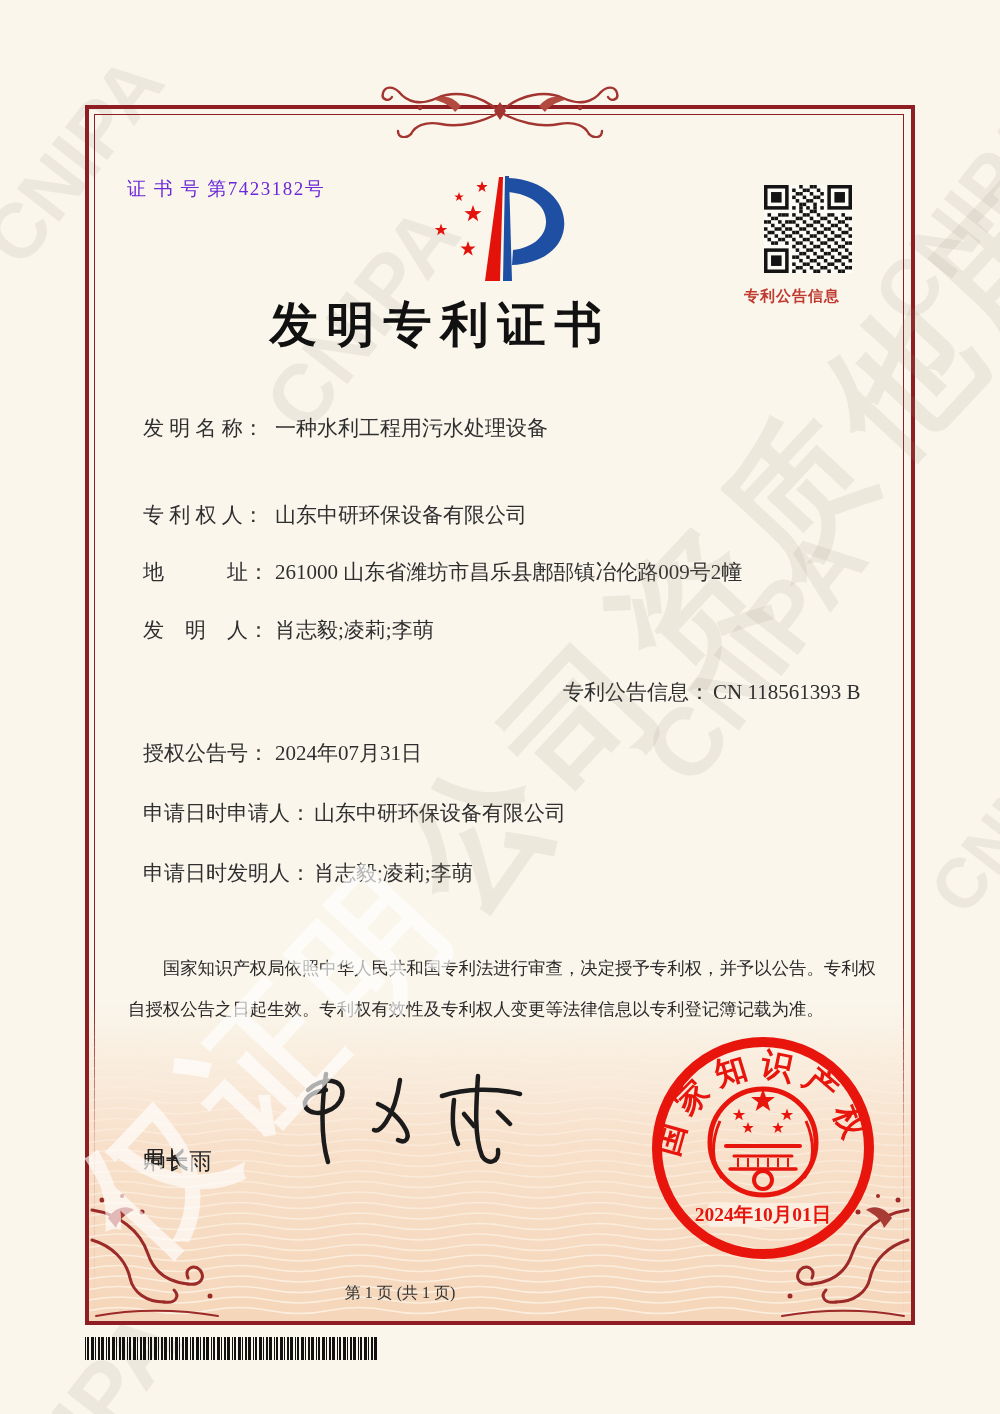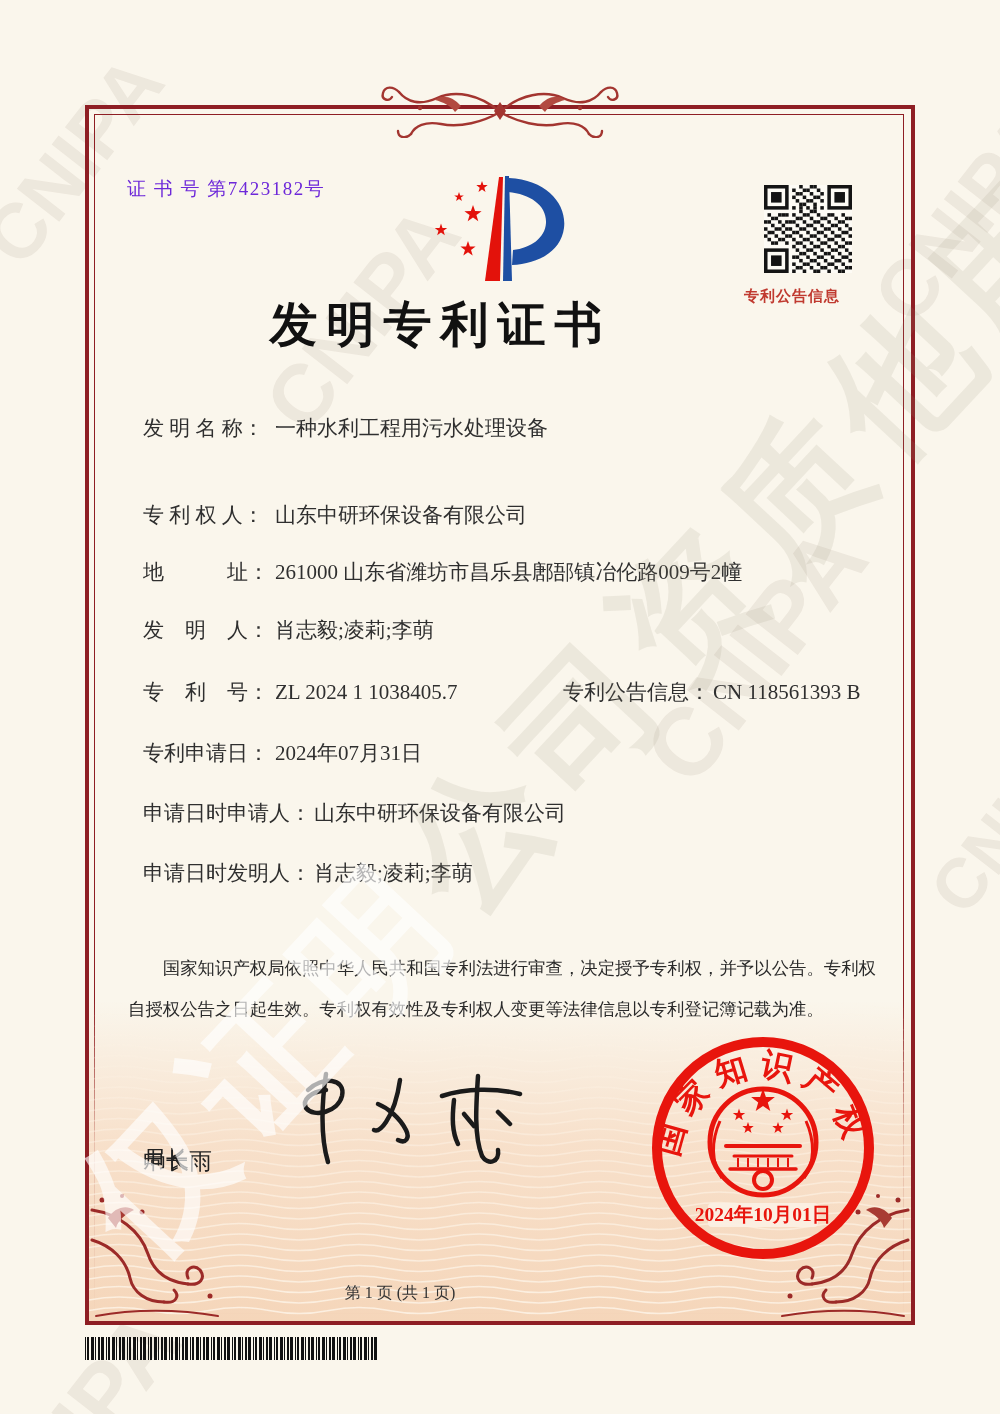--- a/index.html
+++ b/index.html
@@ -370,28 +370,25 @@
   </div>
   <div class="abs row" style="top:414px">
     <span class="lab">发 明 名 称：</span><span class="val">一种水利工程用污水处理设备</span>
   </div>
   <div class="abs row" style="top:558px">
     <span class="lab">地　　　址：</span><span class="val">261000 山东省潍坊市昌乐县鄌郚镇冶伦路009号2幢</span>
   </div>
   <div class="abs row" style="top:616px">
     <span class="lab">发　明　人：</span><span class="val">肖志毅;凌莉;李萌</span>
   </div>
-  <div class="abs row" style="top:678px">
-    <span class="lab">专　利　号：</span><span class="val">ZL 2024 1 1038405.7</span>
-  </div>
   <div class="abs row rcol" style="top:678px">
     <span class="lab">专利公告信息：</span><span class="val">CN 118561393 B</span>
   </div>
   <div class="abs row" style="top:739px">
-    <span class="lab">专利申请日：</span><span class="val">2024年07月31日</span>
+    <span class="lab">授权公告号：</span><span class="val">2024年07月31日</span>
   </div>
   <div class="abs row" style="top:799px">
     <span class="lab">申请日时申请人：</span><span class="val">山东中研环保设备有限公司</span>
   </div>
   <div class="abs legal">国家知识产权局依照中华人民共和国专利法进行审查，决定授予专利权，并予以公告。专利权自授权公告之日起生效。专利权有效性及专利权人变更等法律信息以专利登记簿记载为准。</div>
 
   <div class="abs row" style="top:859px">
     <span class="lab">申请日时发明人：</span><span class="val">肖志毅;凌莉;李萌</span>
   </div>
 

